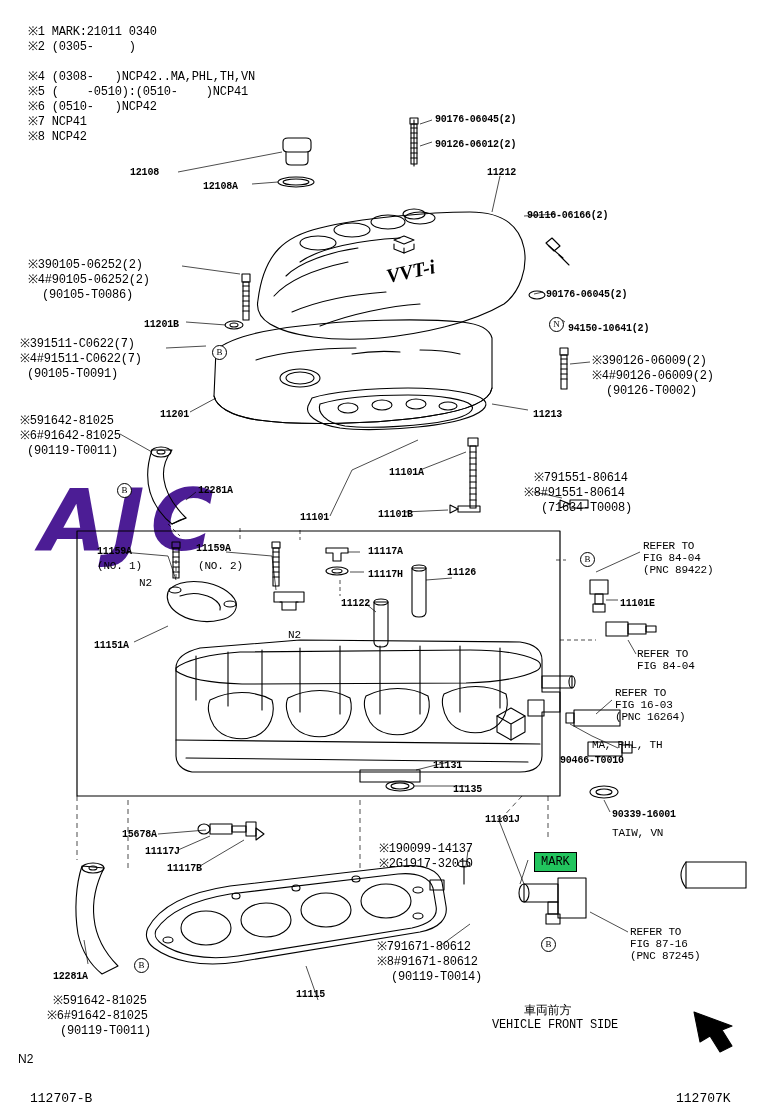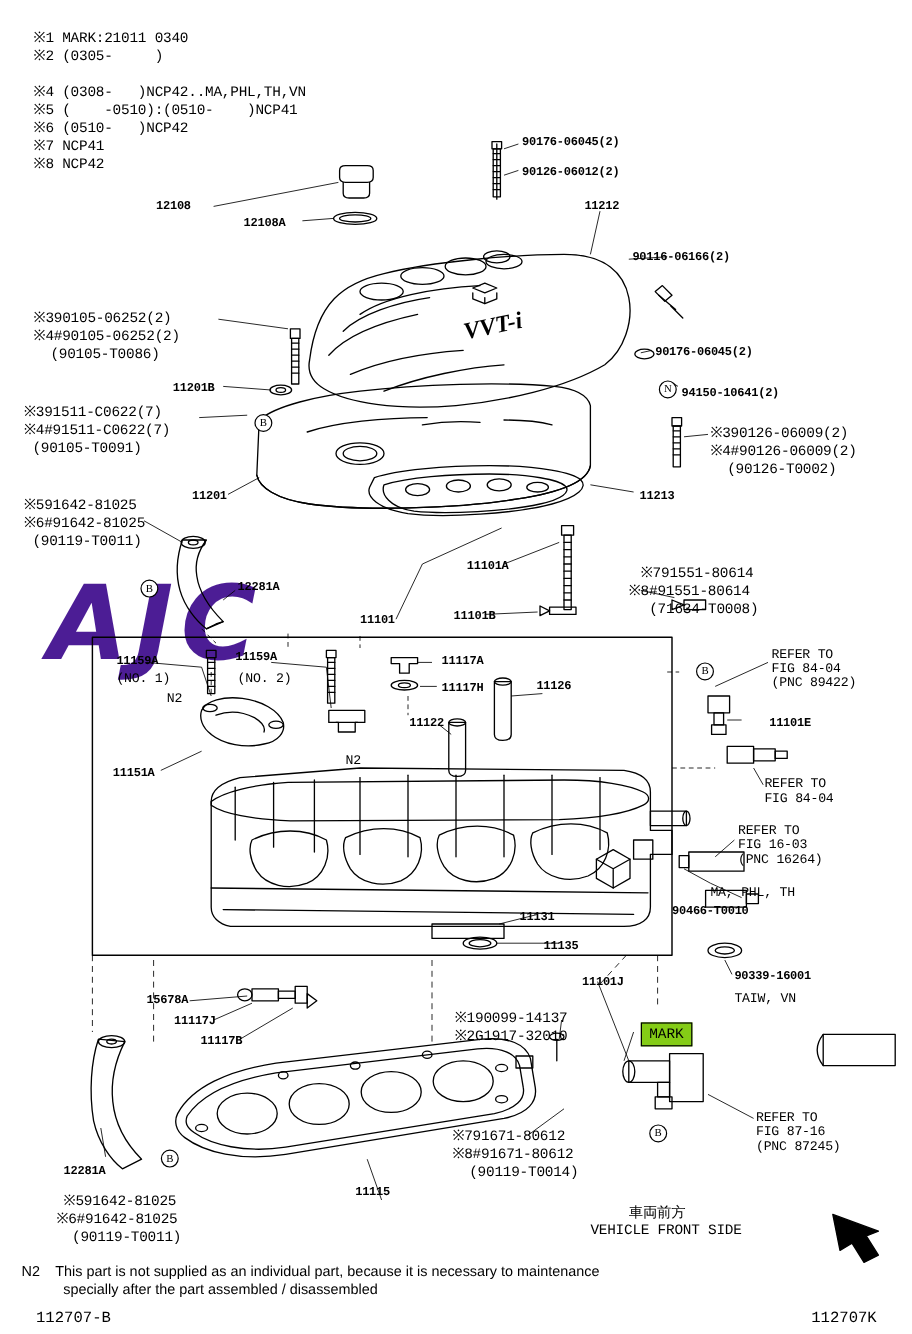--- a/index.html
+++ b/index.html
@@ -75,21 +75,21 @@
     font-family: "Liberation Serif", serif;
     font-size: 9px;
     text-align: center;
     line-height: 13px;
     background: #fff;
     color: #000;
   }
   .markbox {
     position: absolute;
     border: 1px solid #000;
-    background: #84cc16;
+    background: #22c55e;
     font-family: "Liberation Mono", monospace;
     font-size: 12px;
     text-align: center;
     padding: 2px 6px;
   }
   .footer-code {
     position: absolute;
     font-family: "Liberation Mono", monospace;
     font-size: 13px;
   }
@@ -417,21 +417,21 @@
       <div class="lbl b" style="left: 368px; top: 545px;">11117A</div>
       <div class="lbl b" style="left: 368px; top: 568px; text-align: center;">11117H</div>
       <div class="lbl b" style="left: 447px; top: 566px;">11126</div>
       <div class="lbl b" style="left: 341px; top: 597px;">11122</div>
       <div class="lbl small" style="left: 139px; top: 577px;">N2</div>
       <div class="lbl small" style="left: 288px; top: 629px;">N2</div>
       <div class="lbl b" style="left: 94px; top: 639px;">11151A</div>
       <div class="lbl small" style="left: 643px; top: 540px;">REFER TO</div>
       <div class="lbl small" style="left: 643px; top: 552px;">FIG 84-04</div>
       <div class="lbl small" style="left: 643px; top: 564px;">(PNC 89422)</div>
-      <div class="lbl b" style="left: 620px; top: 597px; margin-left: 21px;">11101E</div>
+      <div class="lbl b" style="left: 620px; top: 597px;">11101E</div>
       <div class="lbl small" style="left: 637px; top: 648px;">REFER TO</div>
       <div class="lbl small" style="left: 637px; top: 660px;">FIG 84-04</div>
       <div class="lbl small" style="left: 615px; top: 687px;">REFER TO</div>
       <div class="lbl small" style="left: 615px; top: 699px;">FIG 16-03</div>
       <div class="lbl small" style="left: 615px; top: 711px;">(PNC 16264)</div>
       <div class="lbl small" style="left: 592px; top: 739px;">MA, PHL, TH</div>
       <div class="lbl b" style="left: 560px; top: 754px;">90466-T0010</div>
       <div class="lbl b" style="left: 433px; top: 759px;">11131</div>
       <div class="lbl b" style="left: 453px; top: 783px;">11135</div>
       <div class="lbl b" style="left: 612px; top: 808px;">90339-16001</div>
@@ -461,19 +461,17 @@
   <div id="balloons">
       <div class="circ" style="left: 212px; top: 345px;">B</div>
       <div class="circ" style="left: 549px; top: 317px;">N</div>
       <div class="circ" style="left: 117px; top: 483px;">B</div>
       <div class="circ" style="left: 580px; top: 552px;">B</div>
       <div class="circ" style="left: 134px; top: 958px;">B</div>
       <div class="circ" style="left: 541px; top: 937px;">B</div>
     </div>
 
   <div class="note" style="left:18px; top:1052px;">N2</div>
-  <div class="note" style="left:46px; top:1052px;">This part is not supplied as an individual part, because it is necessary to maintenance
-  specially after the part assembled / disassembled</div>
 
   <div class="footer-code" style="left:18px; top:1091px;margin-left:12px;">112707-B</div>
   <div class="footer-code" style="left:676px; top:1091px;">112707K</div>
 
 </div>
 
 </body></html>

